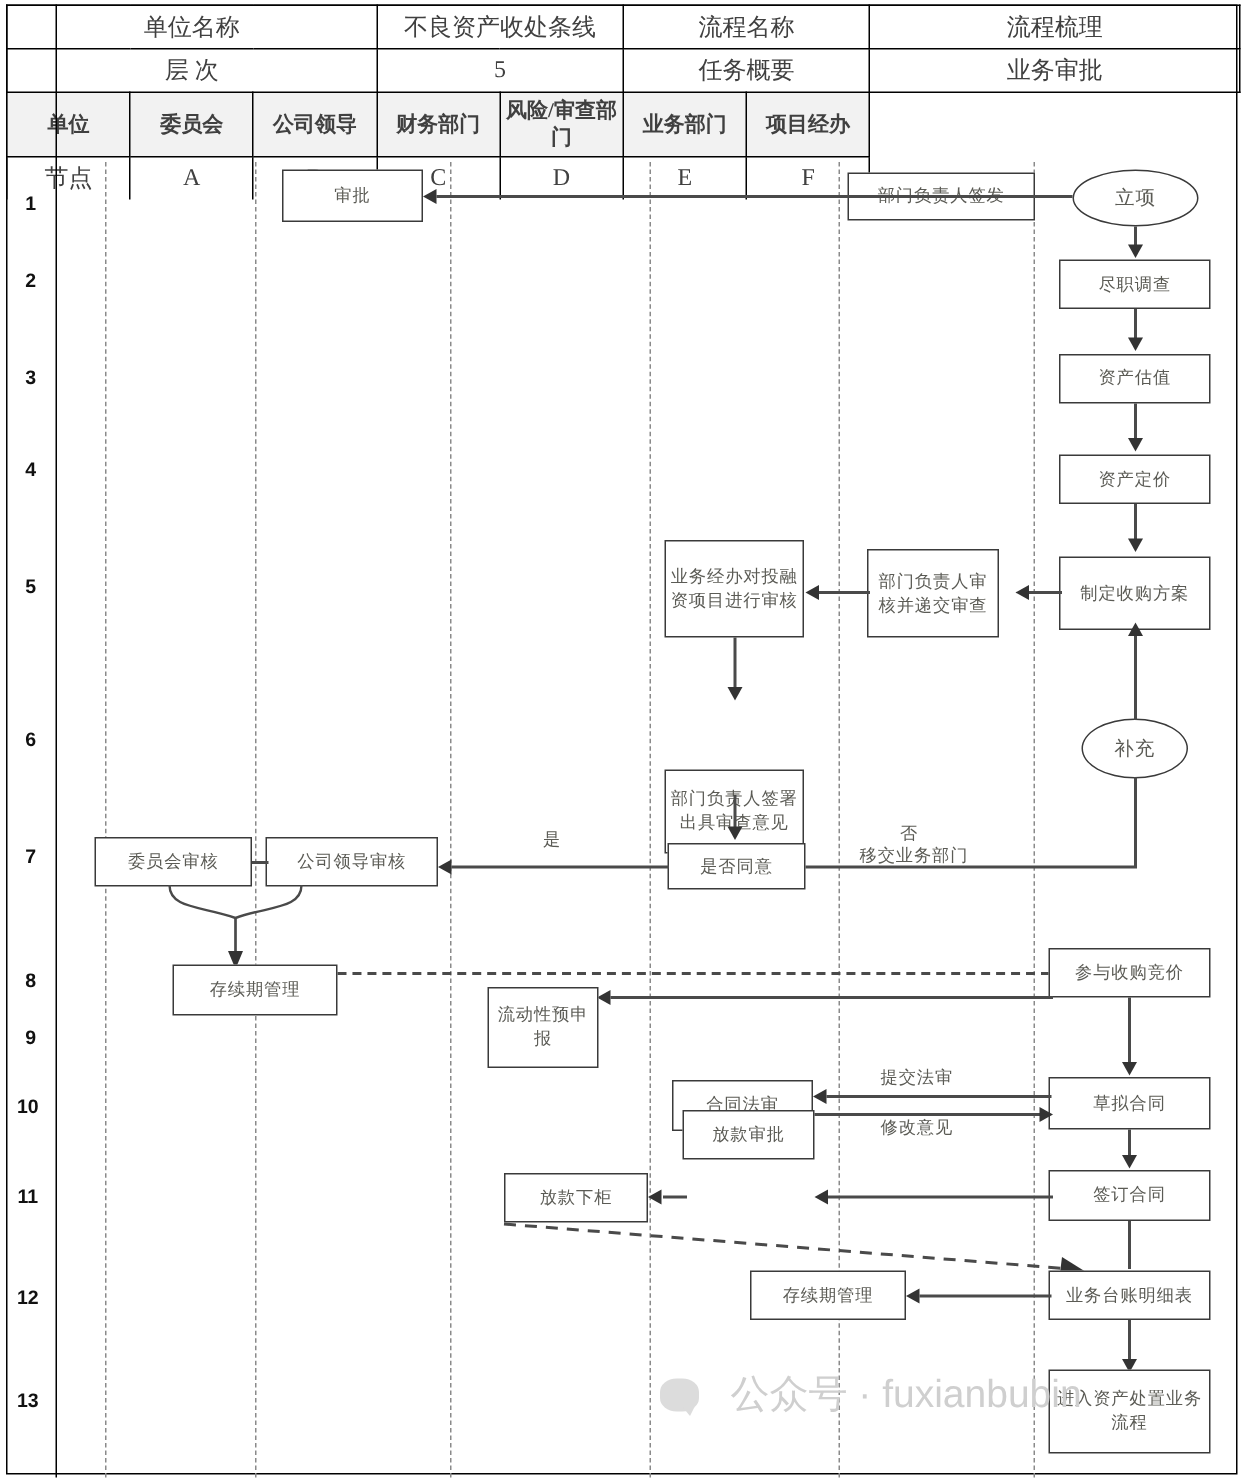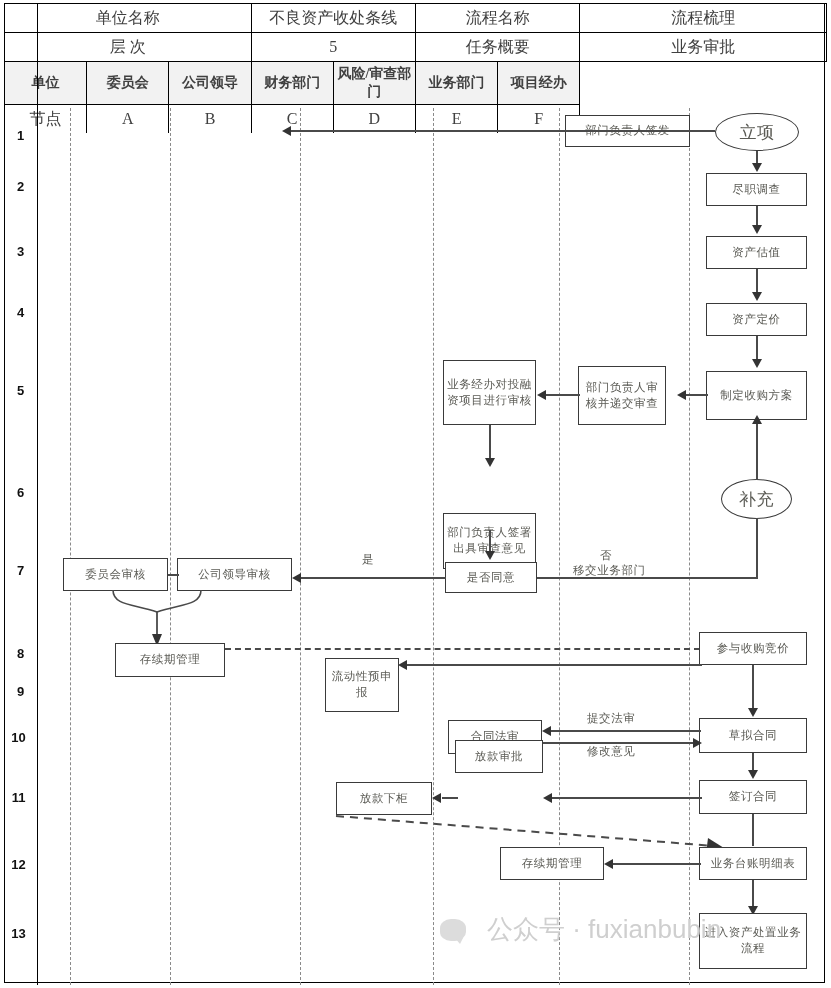--- a/index.html
+++ b/index.html
@@ -20,21 +20,21 @@
   
   .rownum{position:absolute;width:33px;text-align:center;font-size:13px;font-family:"Liberation Sans",sans-serif;font-weight:bold;color:#111;}
 
   
   .node{position:absolute;box-sizing:border-box;border:1.6px solid #3a3a3a;background:#fff;
         display:flex;align-items:center;justify-content:center;text-align:center;
         font-size:11.5px;line-height:1.35;color:#5b5b55;letter-spacing:.6px;
         font-family:"DejaVu Serif",serif;padding:2px 3px;}
   .ellipse{position:absolute;box-sizing:border-box;border:1.4px solid #3a3a3a;border-radius:50%;
         background:#fff;display:flex;align-items:center;justify-content:center;text-align:center;
-        font-size:17px;color:#5b5b55;letter-spacing:.6px;font-family:"DejaVu Serif",serif;}
+        font-size:13px;color:#5b5b55;letter-spacing:.6px;font-family:"DejaVu Serif",serif;}
 
   
   .ln{position:absolute;background:#4a4a4a;}
   .lnh{height:1.6px;}
   .lnv{width:1.6px;}
   .dash-h{position:absolute;height:0;border-top:2px dashed #4a4a4a;}
   .arrow{position:absolute;width:0;height:0;}
   .ar-l{border-top:5px solid transparent;border-bottom:5px solid transparent;border-right:9px solid #333;}
   .ar-r{border-top:5px solid transparent;border-bottom:5px solid transparent;border-left:9px solid #333;}
   .ar-d{border-left:5px solid transparent;border-right:5px solid transparent;border-top:9px solid #333;}
@@ -107,20 +107,21 @@
   <div class="rownum" style="left:4px;top:383px;">5</div>
   <div class="rownum" style="left:4px;top:485px;">6</div>
   <div class="rownum" style="left:4px;top:563px;">7</div>
   <div class="rownum" style="left:4px;top:646px;">8</div>
   <div class="rownum" style="left:4px;top:684px;">9</div>
   <div class="rownum" style="left:2px;top:730px;">10</div>
   <div class="rownum" style="left:2px;top:790px;">11</div>
   <div class="rownum" style="left:2px;top:857px;">12</div>
   <div class="rownum" style="left:2px;top:926px;">13</div>
 
+  <div class="node" style="left:188px;top:113px;width:94px;height:35px;">审批</div>
 
   <div class="node" style="left:565px;top:115px;width:125px;height:32px;">部门负责人签发</div>
 
   <div class="ellipse" style="left:715px;top:113px;width:84px;height:38px;">立项</div>
 
   <div class="ln lnh" style="left:291px;top:130px;width:424px;"></div>
   <div class="arrow ar-l" style="left:282px;top:126px;"></div>
 
   <div class="ln lnv" style="left:756px;top:151px;height:13px;"></div>
   <div class="arrow ar-d" style="left:752px;top:163px;"></div>

